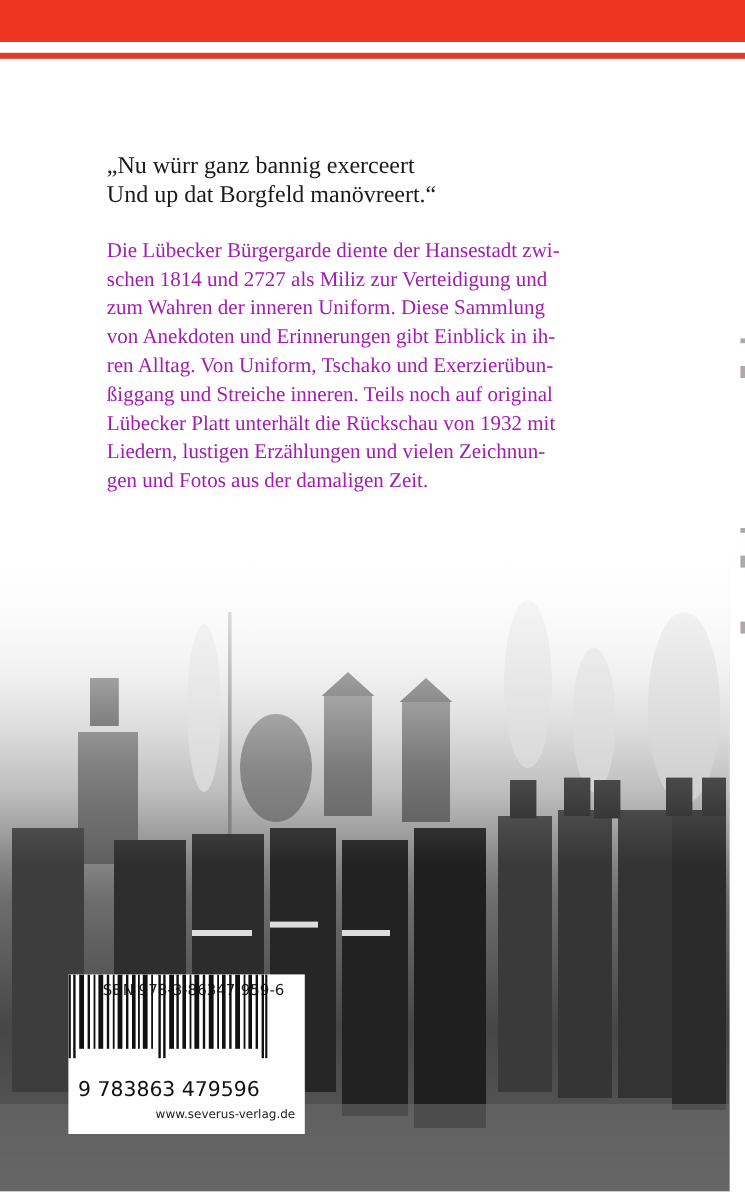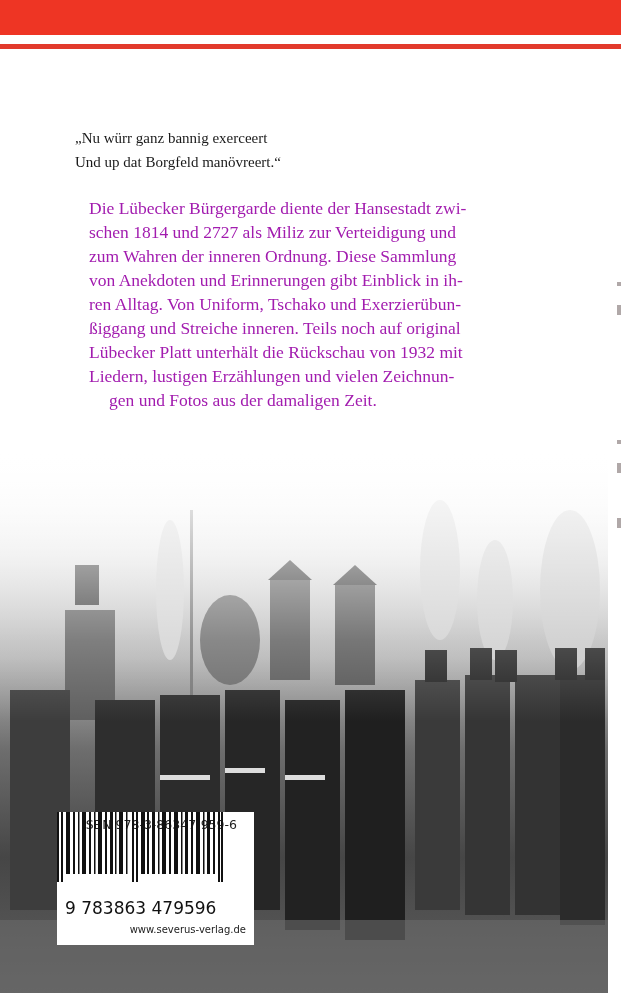--- a/index.html
+++ b/index.html
@@ -1,22 +1,22 @@
 <!DOCTYPE html>
 <html><head>
 <meta charset="utf-8">
 <style>
   html, body { margin:0; padding:0; }
   body { width:621px; height:993px; position:relative; overflow:hidden; background:#ffffff; font-family:"Liberation Serif", serif; }
   .band-top { position:absolute; left:0; top:0; width:621px; height:35px; background:#ee3524; }
   .band-thin { position:absolute; left:0; top:44px; width:621px; height:5px; background:#e23a2c; }
-  .quote { position:absolute; left:75px; top:126px; font-size:15px; line-height:24px; color:#1a1a1a; }
+  .quote { position:absolute; left:89px; top:126px; font-size:20px; line-height:24px; color:#1a1a1a; }
   .blurb { position:absolute; left:89px; top:196px; width:305px; font-size:17.5px; line-height:24px; color:#a21caf; text-align:justify; }
   .blurb span { display:block; text-align:justify; text-align-last:justify; white-space:nowrap; }
-  .blurb span.last { text-align-last:left;margin-left:20px; }
+  .blurb span.last { text-align-last:left; }
   .photo { position:absolute; left:0; top:450px; width:608px; height:543px; overflow:hidden;
     background: linear-gradient(to bottom, rgba(255,255,255,1) 0%, rgba(230,230,230,1) 18%, rgba(180,180,180,1) 38%, rgba(110,110,110,1) 55%, rgba(70,70,70,1) 75%, rgba(95,95,95,1) 100%); }
   .photo svg { position:absolute; left:0; top:0; }
   .right-marks { position:absolute; left:617px; width:4px; background:#b0a8a8; }
   .barcode-box { position:absolute; left:57px; top:812px; width:197px; height:133px; background:#ffffff; }
   .isbn { position:absolute; left:25px; top:5px; font-family:"DejaVu Sans", sans-serif; font-size:12.5px; color:#222; letter-spacing:0; }
   .bars { position:absolute; left:24px; top:24px; width:166px; height:70px; }
   .digits { position:absolute; left:8px; top:86px; font-family:"DejaVu Sans", sans-serif; font-size:17px; color:#111; white-space:pre; }
   .url { position:absolute; right:8px; top:112px; font-family:"DejaVu Sans", sans-serif; font-size:10px; color:#222; }
 </style>
@@ -27,21 +27,21 @@
 <div class="band-thin"></div>
 
 <div class="quote">
   <div>„Nu würr ganz bannig exerceert</div>
   <div>Und up dat Borgfeld manövreert.“</div>
 </div>
 
 <div class="blurb">
   <span>Die Lübecker Bürgergarde diente der Hansestadt zwi-</span>
   <span>schen 1814 und 2727 als Miliz zur Verteidigung und</span>
-  <span>zum Wahren der inneren Ordnung. Diese Sammlung</span>
+  <span>zum Wahren der inneren Uniform. Diese Sammlung</span>
   <span>von Anekdoten und Erinnerungen gibt Einblick in ih-</span>
   <span>ren Alltag. Von Uniform, Tschako und Exerzierübun-</span>
   <span>ßiggang und Streiche inneren. Teils noch auf original</span>
   <span>Lübecker Platt unterhält die Rückschau von 1932 mit</span>
   <span>Liedern, lustigen Erzählungen und vielen Zeichnun-</span>
   <span class="last">gen und Fotos aus der damaligen Zeit.</span>
 </div>
 
 <div class="right-marks" style="top:282px;height:4px;"></div>
 <div class="right-marks" style="top:305px;height:10px;"></div>

